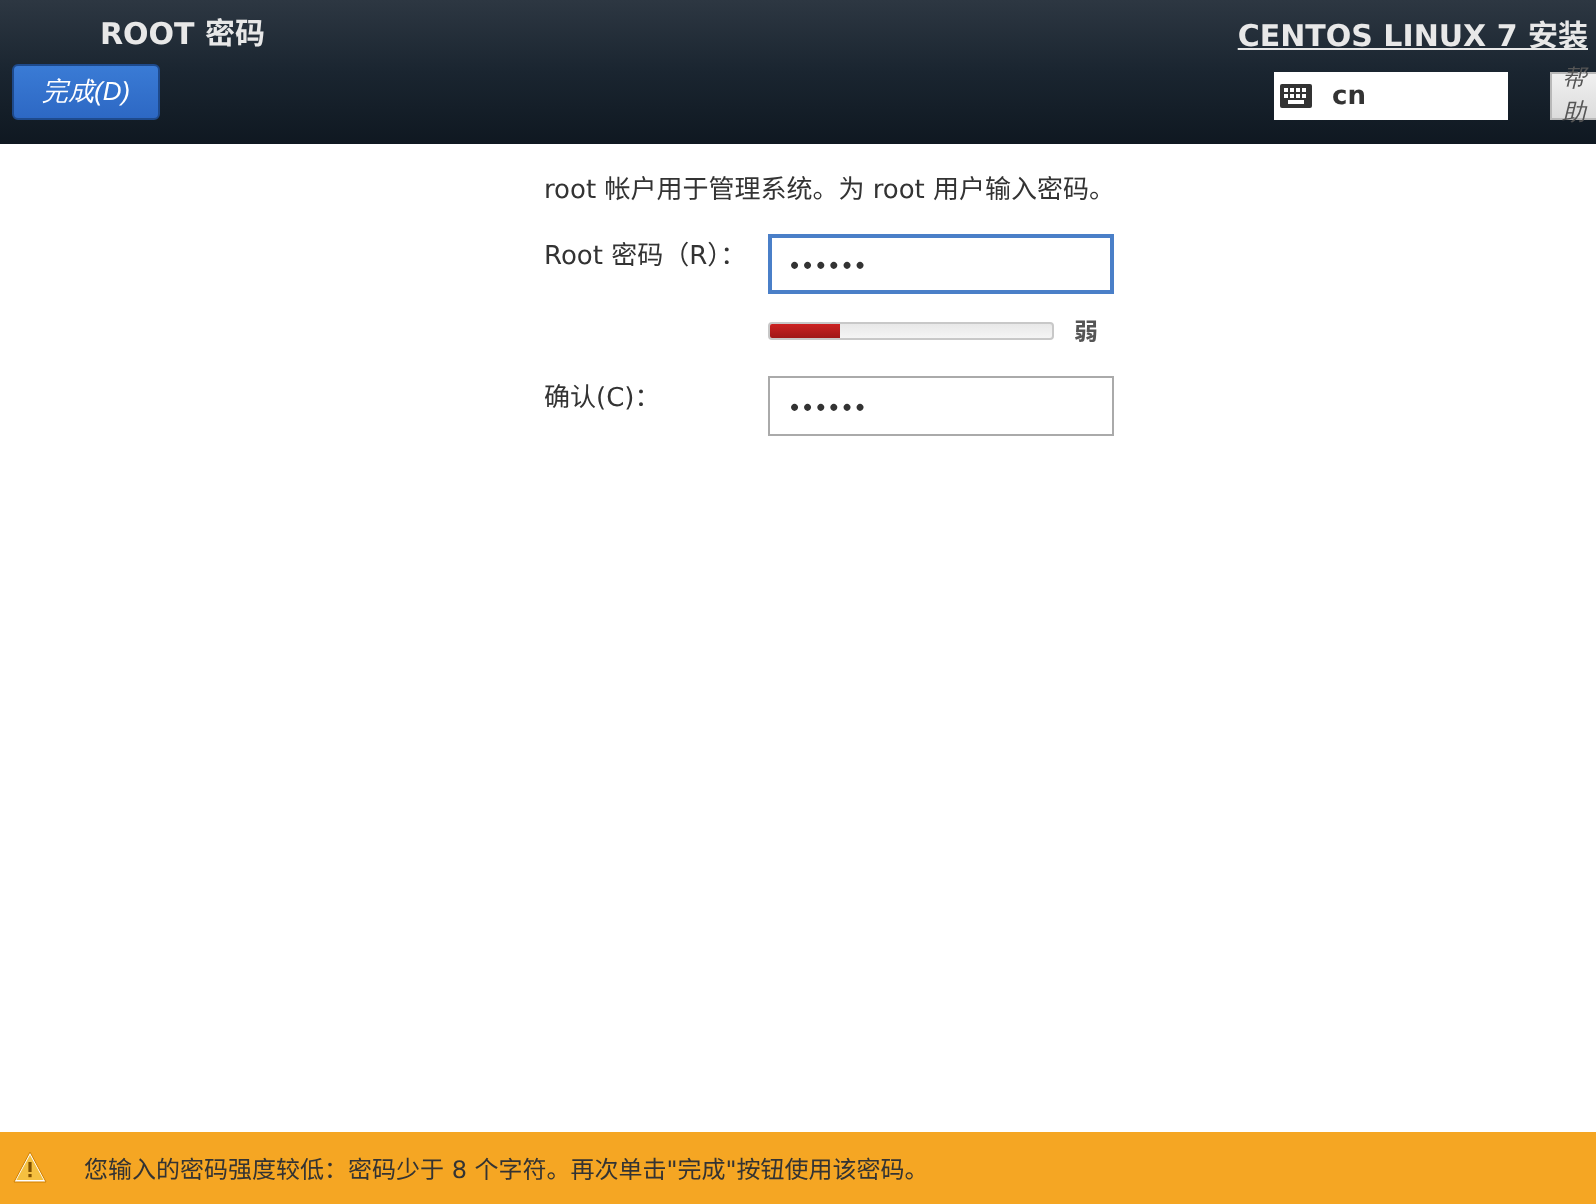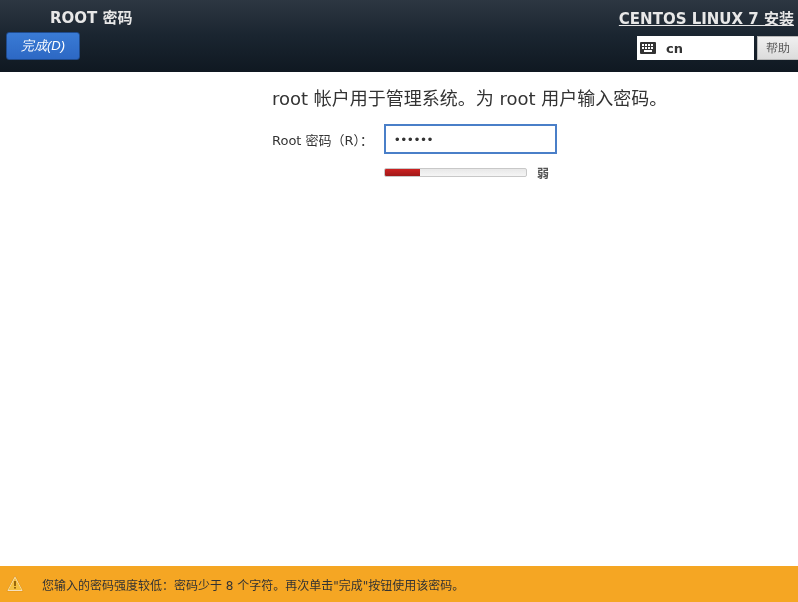--- a/index.html
+++ b/index.html
@@ -70,44 +70,44 @@
     .keyboard-icon svg { display: block; }
     .lang-text {
       font-size: 13px;
       font-weight: bold;
       color: #333;
     }
     .help-button {
       position: absolute;
       top: 36px;
       right: 0;
-      width: 41px;
+      width: 23px;
       height: 24px;
       background: linear-gradient(to bottom, #f0f0f0, #dcdcdc);
       border: 1px solid #b8b8b8;
       border-right: none;
       color: #555;
       font-size: 12px;
       cursor: pointer;
       display: flex;
       align-items: center;
       justify-content: center;
+      font-style: italic;
     }
     .content {
       padding: 12px 0 0 0;
     }
     .description {
       margin-left: 272px;
       color: #333;
-      font-size: 18px;
+      font-size: 13px;
       margin-bottom: 14px;
     }
     .form-row {
       display: flex;
-      align-items: center;
       margin-bottom: 10px;
     }
     .form-label {
       width: 384px;
       text-align: left;
       padding-left: 272px;
       color: #333;
       font-size: 13px;
     }
     .password-input {
@@ -215,20 +215,24 @@
     <input type="password" class="password-input" value="••••••" style="">
   </div>
 
   <div class="strength-row">
     <div class="strength-meter">
       <div class="strength-fill"></div>
     </div>
     <span class="strength-label">弱</span>
   </div>
 
+  <div class="form-row">
+    <div class="form-label">确认(C)：</div>
+    <input type="password" class="password-input confirm" value="••••••" style="">
+  </div>
 </div>
 
 <div class="warning-bar">
   <span class="warning-icon">
     <svg width="18" height="18" viewBox="0 0 18 18">
       <path d="M9 1 L17 16 L1 16 Z" fill="#fff" stroke="#d08000" stroke-width="0.5"></path>
       <path d="M9 2.5 L15.8 15 L2.2 15 Z" fill="#f5c040"></path>
       <rect x="8.2" y="6" width="1.6" height="5" fill="#805000"></rect>
       <rect x="8.2" y="12" width="1.6" height="1.6" fill="#805000"></rect>
     </svg>

